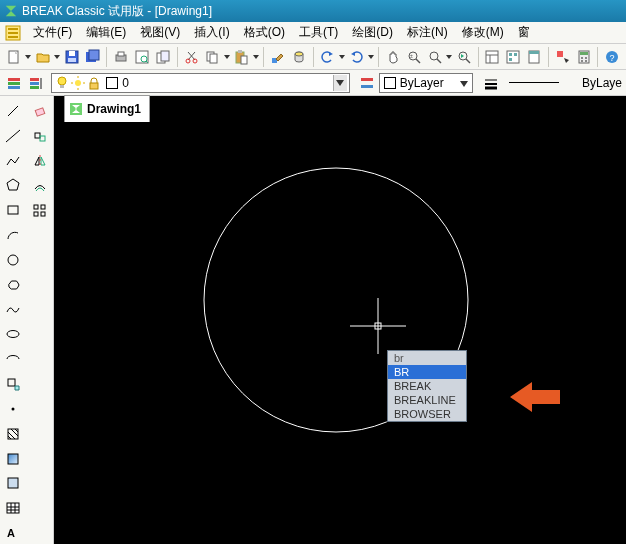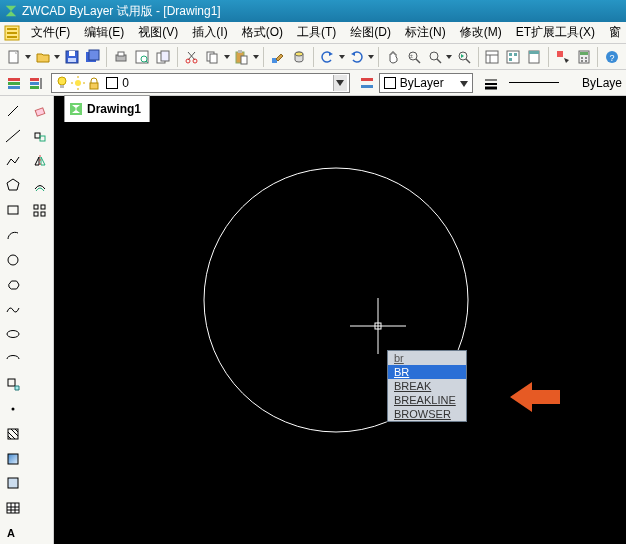--- a/index.html
+++ b/index.html
@@ -40,61 +40,60 @@
   .canvas-wrap { position: relative; flex:1; background:#000; }
 
   
   .doc-tab { position:absolute; top:-1px; left:10px; height:27px; background:#fff; border:1px solid #999; border-bottom:none; display:flex; align-items:center; padding:0 8px 0 4px; font-size:12px; z-index:3;}
   .doc-tab .icon { width:14px; height:14px; margin-right:4px; display:inline-flex;}
   .canvas { position:absolute; top:18px; left:0; right:0; bottom:0; background:#000; }
   .canvas svg{ position:absolute; top:0; left:0;}
 
   
   .ac-popup { position:absolute; background:#cfd5dd; border:1px solid #6b7b8c; font-size:11px; box-shadow:2px 2px 4px rgba(0,0,0,.5); }
-  .ac-popup .row { padding:1px 6px; white-space:nowrap; color:#333; cursor:pointer;text-decoration:underline; }
+  .ac-popup .row { padding:1px 6px; white-space:nowrap; color:#333; cursor:pointer; }
   .ac-popup .row.typed { color:#555; }
   .ac-popup .row.sel { background:#2a6fd6; color:#fff; }
 
   
   .big-arrow { position:absolute; }
 
   
   .ic { width:16px; height:16px; }
 </style>
 </head>
 <body>
 
 <div class="titlebar">
   <span class="logo">
     <svg viewBox="0 0 16 16">
         <path d="M2 2 L14 2 L8 8 L14 14 L2 14 L8 8 Z" fill="#6fd36f"></path>
       </svg>
   </span>
-  <span class="title">ZWCAD ByLayer 试用版 - [Drawing1]</span>
+  <span class="title">BREAK Classic 试用版 - [Drawing1]</span>
 </div>
 
 <div class="menubar">
   <span class="appicon">
     <svg class="ic" viewBox="0 0 16 16">
         <rect x="1" y="1" width="14" height="14" fill="#ffe680" stroke="#c49a00"></rect>
         <rect x="3" y="3" width="10" height="2" fill="#c49a00"></rect>
         <rect x="3" y="7" width="10" height="2" fill="#c49a00"></rect>
         <rect x="3" y="11" width="10" height="2" fill="#c49a00"></rect>
       </svg>
   </span>
   <span class="mitem">文件(F)</span>
   <span class="mitem">编辑(E)</span>
   <span class="mitem">视图(V)</span>
   <span class="mitem">插入(I)</span>
   <span class="mitem">格式(O)</span>
   <span class="mitem">工具(T)</span>
   <span class="mitem">绘图(D)</span>
   <span class="mitem">标注(N)</span>
   <span class="mitem">修改(M)</span>
-  <span class="mitem">ET扩展工具(X)</span>
   <span class="mitem">窗</span>
 </div>
 
 <div class="toolbar">
   <span class="tbtn">
       <svg class="ic" viewBox="0 0 16 16">
         <rect x="3" y="2" width="9" height="12" fill="#fff" stroke="#666"></rect>
         <polygon points="9,2 12,5 9,5" fill="#ccc"></polygon>
       </svg>
     </span>

